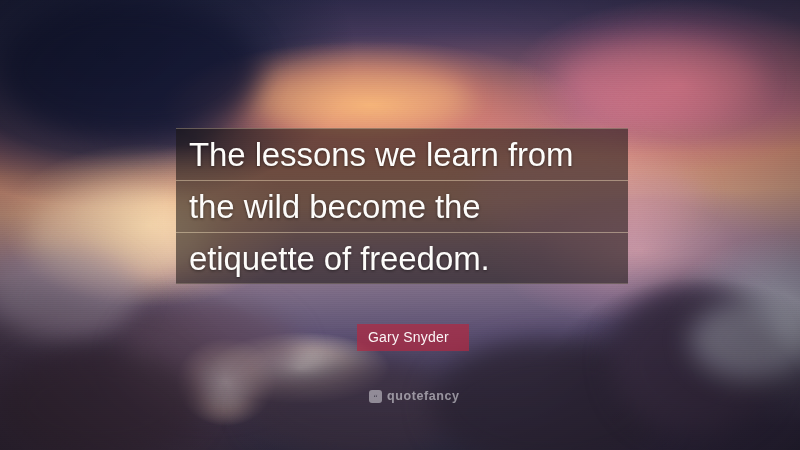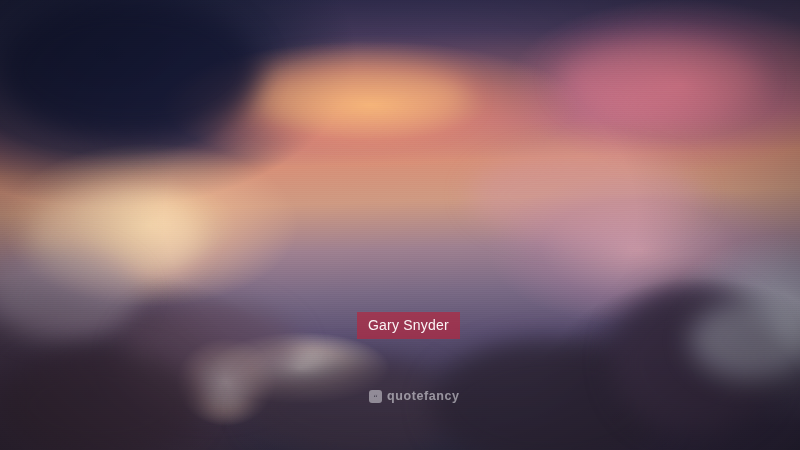--- a/index.html
+++ b/index.html
@@ -102,22 +102,22 @@
     font-weight: 400;
     letter-spacing: -0.1px;
     white-space: nowrap;
     text-shadow: 0 1px 3px rgba(0,0,0,0.45);
   }
 
   
   #author-badge {
     position: absolute;
     left: 357px;
-    top: 312px;
-    padding: 4px 11px 5px 11px;
+    top: 324px;
+    padding: 4px 20px 5px 11px;
     background: rgba(176,42,66,0.72);
     display: inline-block;
   }
   #author-badge span {
     color: #fbf4f5;
     font-size: 14px;
     line-height: 1;
     letter-spacing: 0.2px;
     white-space: nowrap;
   }
@@ -170,20 +170,31 @@
   <div class="puff" style="left:690px; top:300px; width:120px; height:80px;  background:rgba(196,200,212,0.45);"></div>
   <div class="puff" style="left:248px; top:60px;  width:220px; height:70px;  background:rgba(255,186,126,0.40);"></div>
   <div class="puff" style="left:560px; top:40px;  width:200px; height:80px;  background:rgba(232,128,148,0.40);"></div>
   <div class="puff" style="left:0px;   top:0px;   width:260px; height:140px; background:rgba(20,24,52,0.80);"></div>
   <div class="puff" style="left:470px; top:150px; width:230px; height:90px;  background:rgba(208,150,168,0.35);"></div>
   <div class="puff" style="left:0px;   top:350px; width:200px; height:110px; background:rgba(58,42,58,0.80);"></div>
 
   <div class="vignette"></div>
   <div class="grain"></div>
 
+  <div id="quote-block">
+    <div class="qline">
+      <span>The lessons we learn from</span>
+    </div>
+    <div class="qline">
+      <span>the wild become the</span>
+    </div>
+    <div class="qline">
+      <span>etiquette of freedom.</span>
+    </div>
+  </div>
 
   <div id="author-badge">
     <span>Gary Snyder</span>
   </div>
 
   <div id="watermark">
     <span id="wm-logo">
       <i>“</i>
     </span>
     <span id="wm-text">quotefancy</span>

